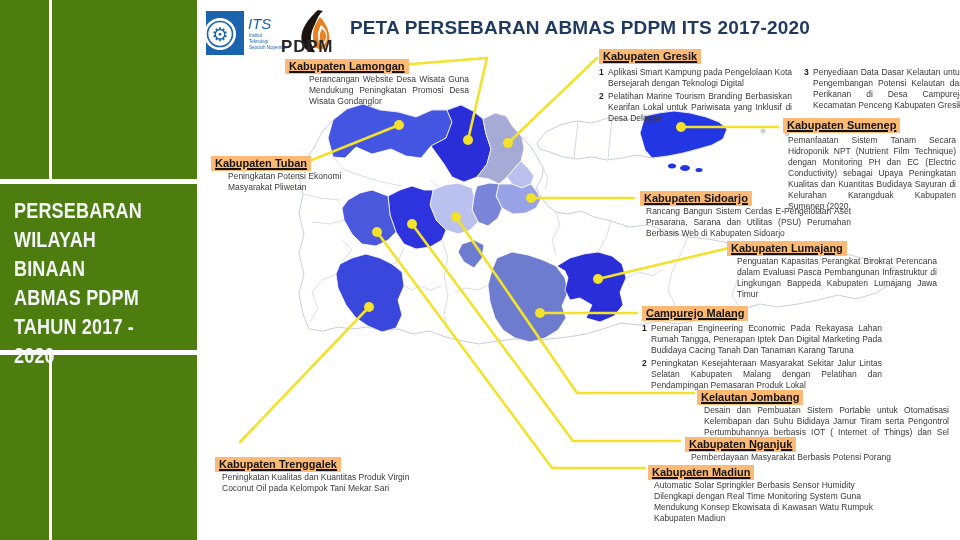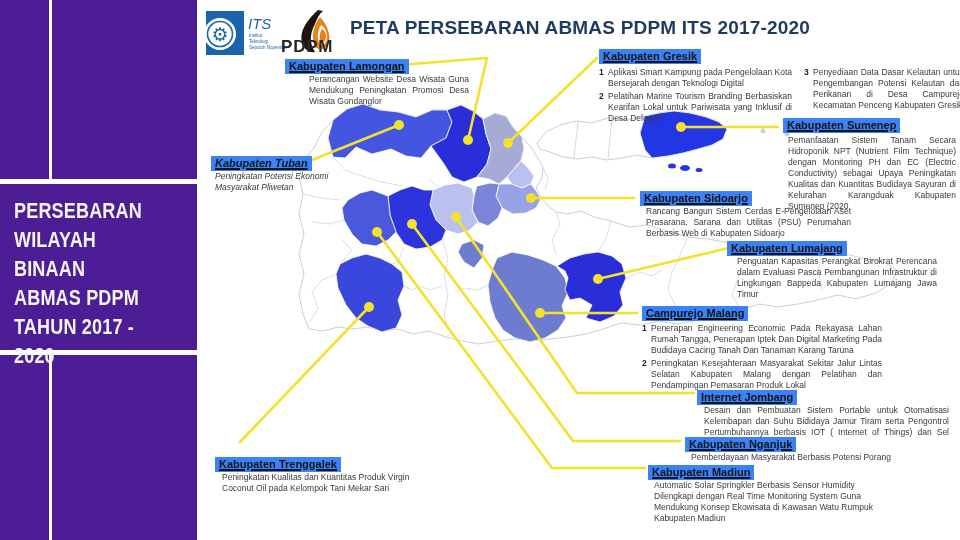--- a/index.html
+++ b/index.html
@@ -1,36 +1,36 @@
 <!DOCTYPE html>
 <html><head>
 <meta charset="utf-8">
 <style>
   html,body{margin:0;padding:0;}
   body{width:960px;height:540px;position:relative;overflow:hidden;background:#ffffff;
        font-family:"Liberation Sans",sans-serif;}
   .abs{position:absolute;}
   
-  #sidebar{left:0;top:0;width:197px;height:540px;background:#4c1d95;}
+  #sidebar{left:0;top:0;width:197px;height:540px;background:#4d7c0f;}
   .sb-line{position:absolute;background:#ffffff;}
   #sb-v1{left:49px;top:0;width:3px;height:179px;}
   #sb-v2{left:49px;top:355px;width:3px;height:185px;}
   #sb-h1{left:0;top:179px;width:197px;height:5px;}
   #sb-h2{left:0;top:350px;width:197px;height:5px;}
   #sidebar-title{left:14px;top:196px;color:#f2f4f6;font-size:22px;font-weight:bold;
        line-height:1.32;white-space:pre-line;transform:scaleX(0.82);transform-origin:left top;
        letter-spacing:.2px;}
   
   #page-title{left:200px;right:0;top:17px;text-align:center;color:#1E3A5F;
        font-size:19px;font-weight:bold;letter-spacing:.2px;}
   #its-text{left:248px;top:15px;color:#1A64AE;font-size:15px;font-weight:normal;font-style:italic;}
   .its-sub{left:249px;color:#1A64AE;font-size:4.5px;line-height:1.2;}
   #pdpm-text{left:281px;top:37px;color:#262626;font-size:17px;font-weight:bold;letter-spacing:.8px;}
   
-  .co-label{display:inline-block;background:#3b82f6;color:#141414;font-size:11px;font-weight:bold;
+  .co-label{display:inline-block;background:#fdba74;color:#141414;font-size:11px;font-weight:bold;
        padding:1px 4px 2px 4px;text-decoration:underline;text-decoration-thickness:1.5px;white-space:nowrap;}
   .co-desc{font-size:8.5px;color:#3a3a3a;line-height:1.3;text-align:justify;}
   .co-item{display:flex;margin-bottom:2px;}
   .co-item .n{font-weight:bold;color:#222;width:9px;flex:none;}
   .co-item .t{flex:1;text-align:justify;}
   .gresik-cols{display:flex;gap:12px;}
   svg{display:block;}
 </style>
 </head>
 <body>
@@ -181,23 +181,23 @@
       </div>
     </div>
   </div>
 </div>
 
 <div class="abs" style="left:783px;top:115px;">
   <span class="co-label">Kabupaten Sumenep</span>
   <div class="co-desc" style="margin-left:5px;width:168px;margin-top:2px;">Pemanfaatan Sistem Tanam Secara Hidroponik NPT (Nutrient Film Technique) dengan Monitoring PH dan EC (Electric Conductivity) sebagai Upaya Peningkatan Kualitas dan Kuantitas Budidaya Sayuran di Kelurahan Karangduak Kabupaten Sumenep (2020</div>
 </div>
 
-<div class="abs" style="left:211px;top:153px;font-style:italic;">
+<div class="abs" style="left:211px;top:153px;">
   <span class="co-label">Kabupaten Tuban</span>
-  <div class="co-desc" style="margin-left:4px;width:128px;text-align:left;">Peningkatan Potensi Ekonomi Masyarakat Pliwetan</div>
+  <div class="co-desc" style="margin-left:17px;width:128px;text-align:left;">Peningkatan Potensi Ekonomi Masyarakat Pliwetan</div>
 </div>
 
 <div class="abs" style="left:640px;top:188px;">
   <span class="co-label">Kabupaten Sidoarjo</span>
   <div class="co-desc" style="margin-left:6px;width:205px;">Rancang Bangun Sistem Cerdas E-Pengelolaan Aset Prasarana, Sarana dan Utilitas (PSU) Perumahan Berbasis Web di Kabupaten Sidoarjo</div>
 </div>
 
 <div class="abs" style="left:727px;top:238px;">
   <span class="co-label">Kabupaten Lumajang</span>
   <div class="co-desc" style="margin-left:10px;width:200px;">Penguatan Kapasitas Perangkat Birokrat Perencana dalam Evaluasi Pasca Pembangunan Infrastruktur di Lingkungan Bappeda Kabupaten Lumajang Jawa Timur</div>
@@ -211,21 +211,21 @@
       <div class="t">Penerapan Engineering Economic Pada Rekayasa Lahan Rumah Tangga, Penerapan Iptek Dan Digital Marketing Pada Budidaya Cacing Tanah Dan Tanaman Karang Taruna</div>
     </div>
     <div class="co-item co-desc">
       <span class="n">2</span>
       <div class="t">Peningkatan Kesejahteraan Masyarakat Sekitar Jalur Lintas Selatan Kabupaten Malang dengan Pelatihan dan Pendampingan Pemasaran Produk Lokal</div>
     </div>
   </div>
 </div>
 
 <div class="abs" style="left:697px;top:387px;">
-  <span class="co-label">Internet Jombang</span>
+  <span class="co-label">Kelautan Jombang</span>
   <div class="co-desc" style="margin-left:7px;width:245px;">Desain dan Pembuatan Sistem Portable untuk Otomatisasi Kelembapan dan Suhu Bididaya Jamur Tiram serta Pengontrol Pertumbuhannya berbasis IOT ( Internet of Things) dan Sel Surya</div>
 </div>
 
 <div class="abs" style="left:685px;top:434px;">
   <span class="co-label">Kabupaten Nganjuk</span>
   <div class="co-desc" style="margin-left:6px;white-space:nowrap;text-align:left;">Pemberdayaan Masyarakat Berbasis Potensi Porang</div>
 </div>
 
 <div class="abs" style="left:648px;top:462px;">
   <span class="co-label">Kabupaten Madiun</span>

